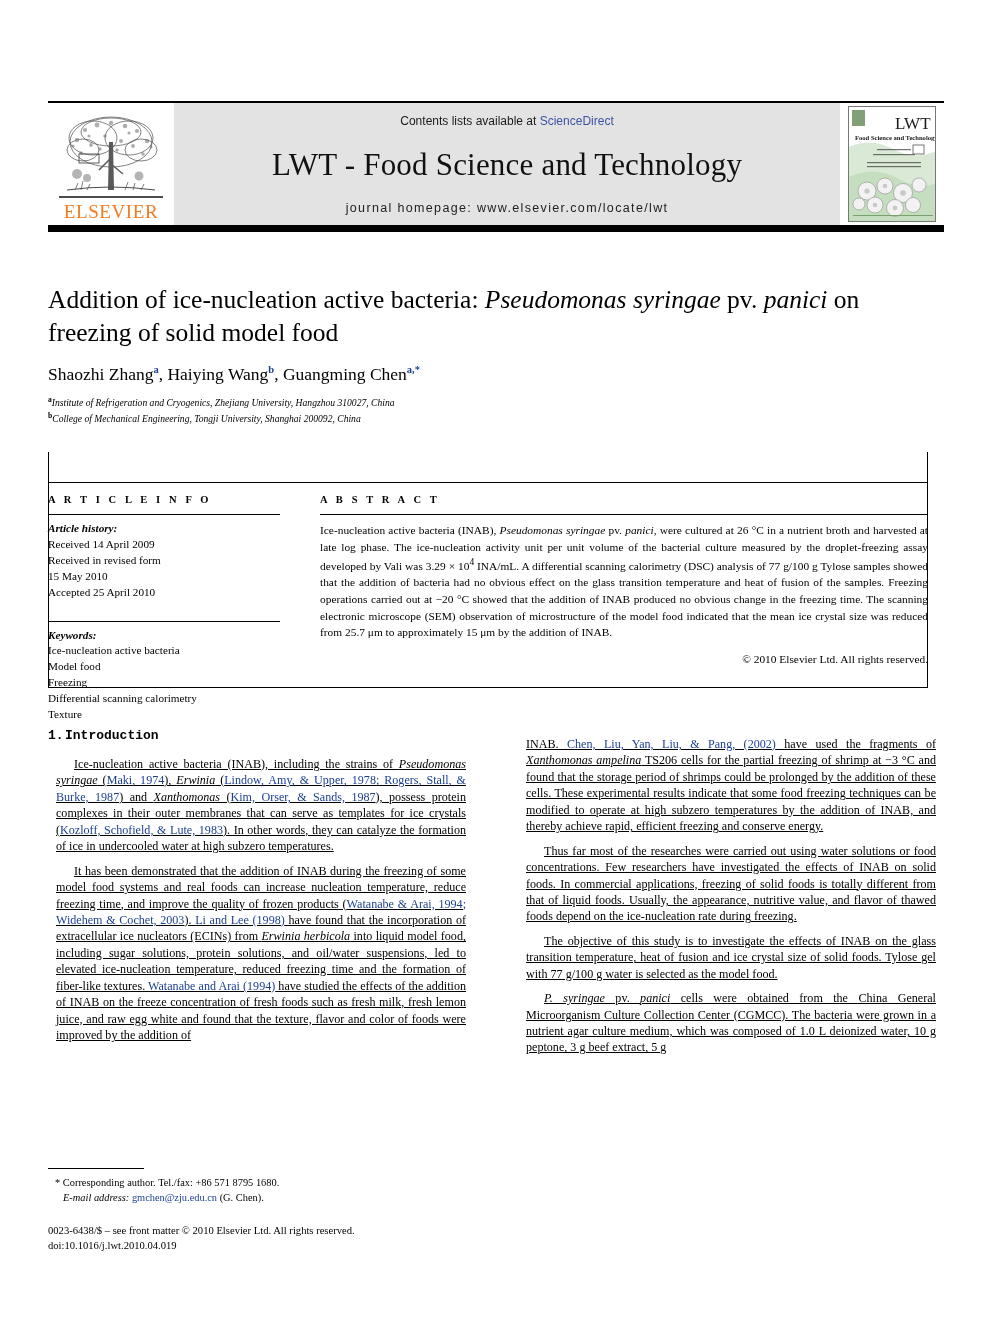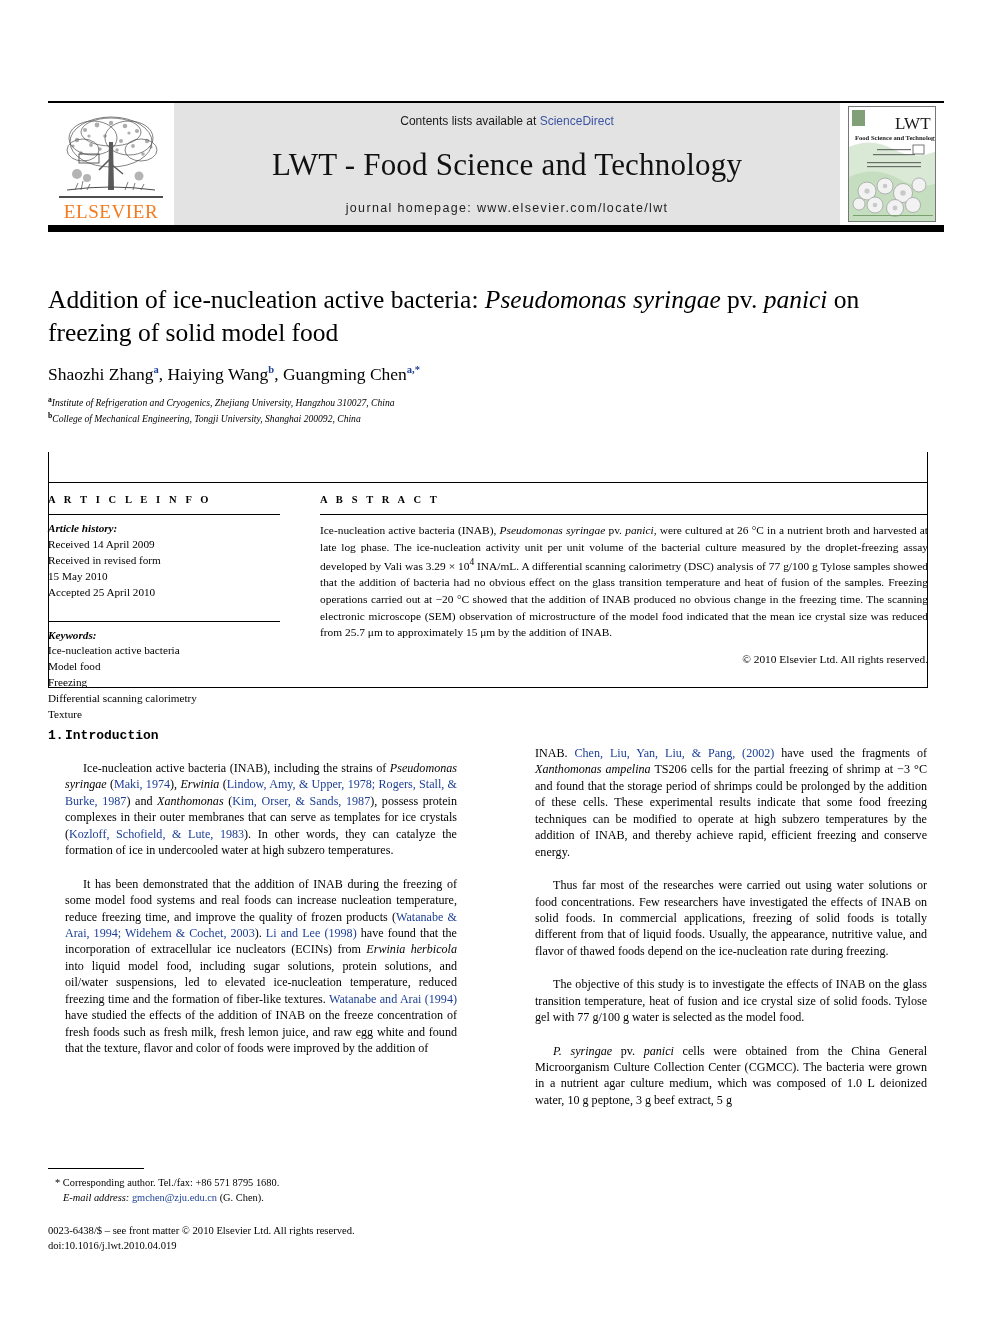--- a/index.html
+++ b/index.html
@@ -240,22 +240,23 @@
     font-weight: bold;
     font-style: italic;
     font-size: 12.2px;
     margin: 16px 0 13px 0;
   }
   .h2 .num { display: inline-block; min-width: 24px; font-style: italic; }
   p.body-p {
     font-size: 12.1px;
     line-height: 1.36;
     text-align: justify;
-    margin: 17px;
+    margin: 8px;
     text-indent: 18px;
+    text-decoration: underline;
   }
   p.body-p + p.body-p { margin-top: 0; }
   .ref { color: #1c3f94; }
 
   
   .footnote-area {
     position: absolute;
     left: 48px; top: 1168px;
     width: 426px;
   }

